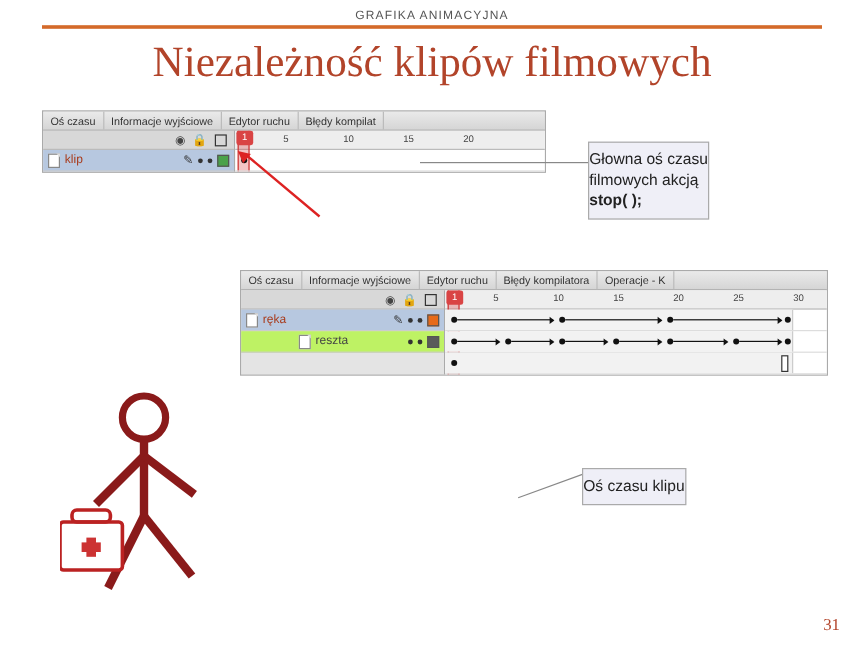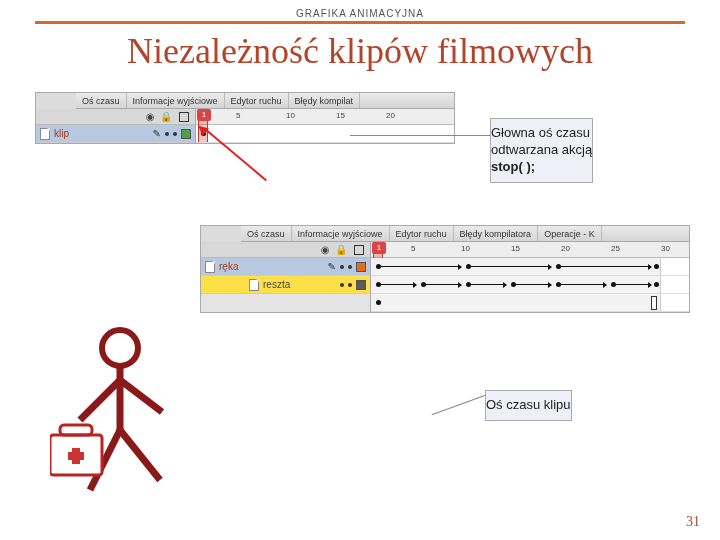--- a/index.html
+++ b/index.html
@@ -34,21 +34,20 @@
     font-size: 10px;
     color: #444;
     border: 1px solid #aaa;
     background: #dcdcdc;
   }
   .tl-tabs {
     display: flex;
     background: linear-gradient(#eaeaea,#d5d5d5);
     border-bottom: 1px solid #aaa;
     height: 16px;
-    margin-left: 40px;
   }
   .tl-tab {
     padding: 0 6px;
     font-size: 9px;
     color: #333;
     border-right: 1px solid #bbb;
     height: 100%;
     display: flex;
     align-items: center;
   }
@@ -75,21 +74,21 @@
   .layer-row {
     height: 18px;
     display: flex;
     align-items: center;
     padding: 0 4px;
     gap: 4px;
     border-bottom: 1px solid #ccc;
     background: #fff;
   }
   .layer-row.sel { background: #b7c8e0; }
-  .layer-row.alt { background: #fde047; padding-left: 48px; }
+  .layer-row.alt { background: #bef264; padding-left: 48px; }
   .page-icon {
     width: 10px; height: 12px;
     border: 1px solid #888;
     background: #fff;
     position: relative;
   }
   .page-icon::after {
     content:""; position:absolute; top:-1px; right:-1px;
     border-top:3px solid #ddd; border-left:3px solid transparent;
   }
@@ -220,21 +219,21 @@
 </div>
 
 <div class="red-arrow" style="left:205px; top:128px;">
   <div class="line" style="width:80px; transform:rotate(40deg);"></div>
   <div class="tip" style="left:-8px; top:-4px; transform:rotate(40deg);"></div>
 </div>
 
 <div class="connector" style="left:350px; top:135px; width:140px;"></div>
 <div class="callout" style="left:490px; top:118px;">
   <div>Głowna oś czasu</div>
-  <div>odtwarzana akcją</div>
+  <div>filmowych akcją</div>
   <div class="b">stop( );</div>
 </div>
 
 <div class="tl-panel" style="left:200px; top:225px; width:490px;">
   <div class="tl-tabs">
     <div class="tl-tab">Oś czasu</div>
     <div class="tl-tab">Informacje wyjściowe</div>
     <div class="tl-tab">Edytor ruchu</div>
     <div class="tl-tab">Błędy kompilatora</div>
     <div class="tl-tab">Operacje - K</div>

